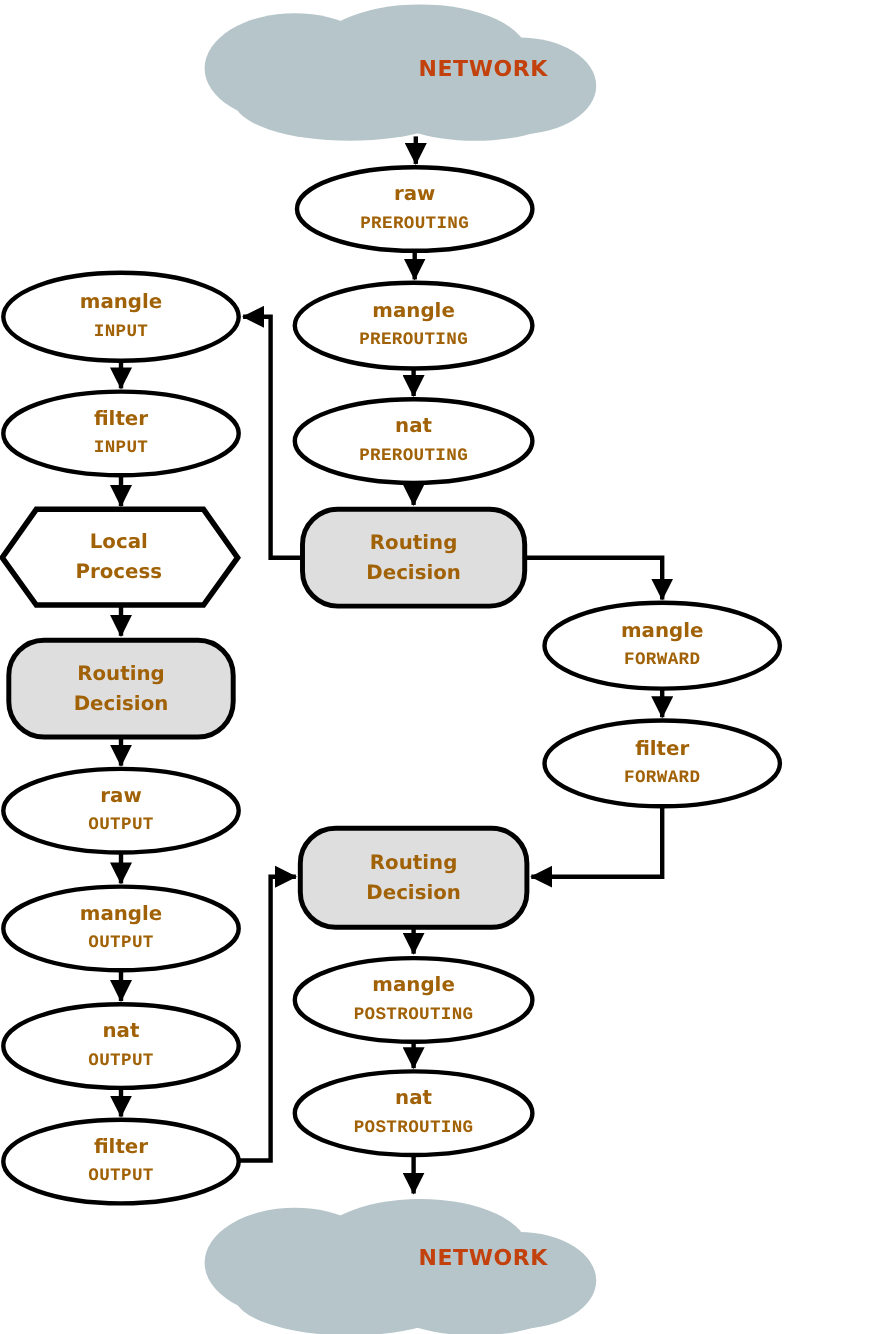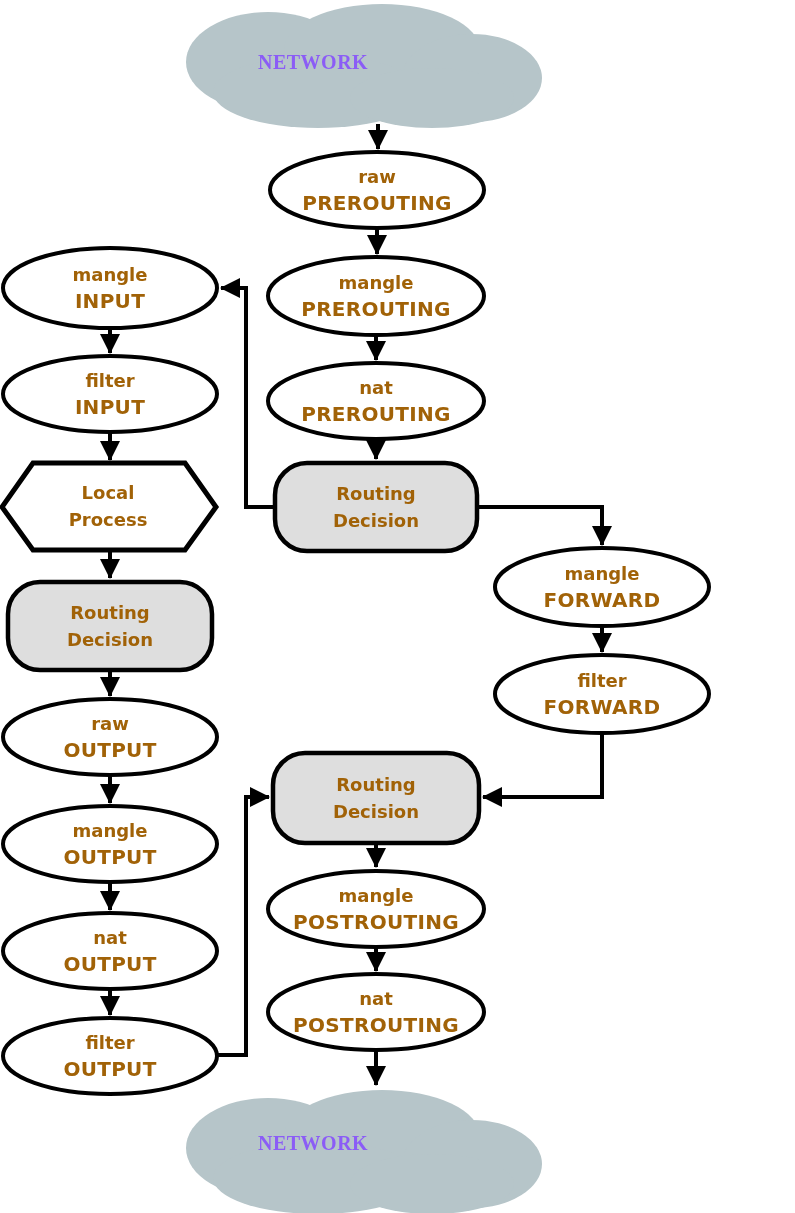--- a/index.html
+++ b/index.html
@@ -13,31 +13,30 @@
   }
   #shapes { position: absolute; left: 0; top: 0; }
   .label {
     position: absolute;
     width: 220px;
     text-align: center;
     font-weight: bold;
     color: #a16207;
   }
   .label .l1 { font-size: 18px; line-height: 27px; display: block; }
-  .label .l2 { font-size: 20px; line-height: 27px; display: block; letter-spacing: 0.3px; }
+  .label .l2 { font-size: 16px; line-height: 27px; display: block; letter-spacing: 0.3px; font-family: Liberation Mono, monospace; }
   .cloud-label {
     position: absolute;
     width: 240px;
-    text-align: left;
+    text-align: right;
     font-weight: bold;
     font-size: 20px;
     line-height: 26px;
-    color: #8b5cf6;
+    color: #c2410c;
     letter-spacing: 0.5px;
-    font-family: Liberation Serif, serif;
   }
 </style>
 </head>
 <body>
 
 <div id="stage">
 
   <svg id="shapes" width="795" height="1213" viewBox="0 0 795 1213" xmlns="http://www.w3.org/2000/svg">
     <defs>
       <marker id="arrow" viewBox="0 0 10 10" refX="9.5" refY="5" markerWidth="5" markerHeight="5" orient="auto" markerUnits="strokeWidth">

